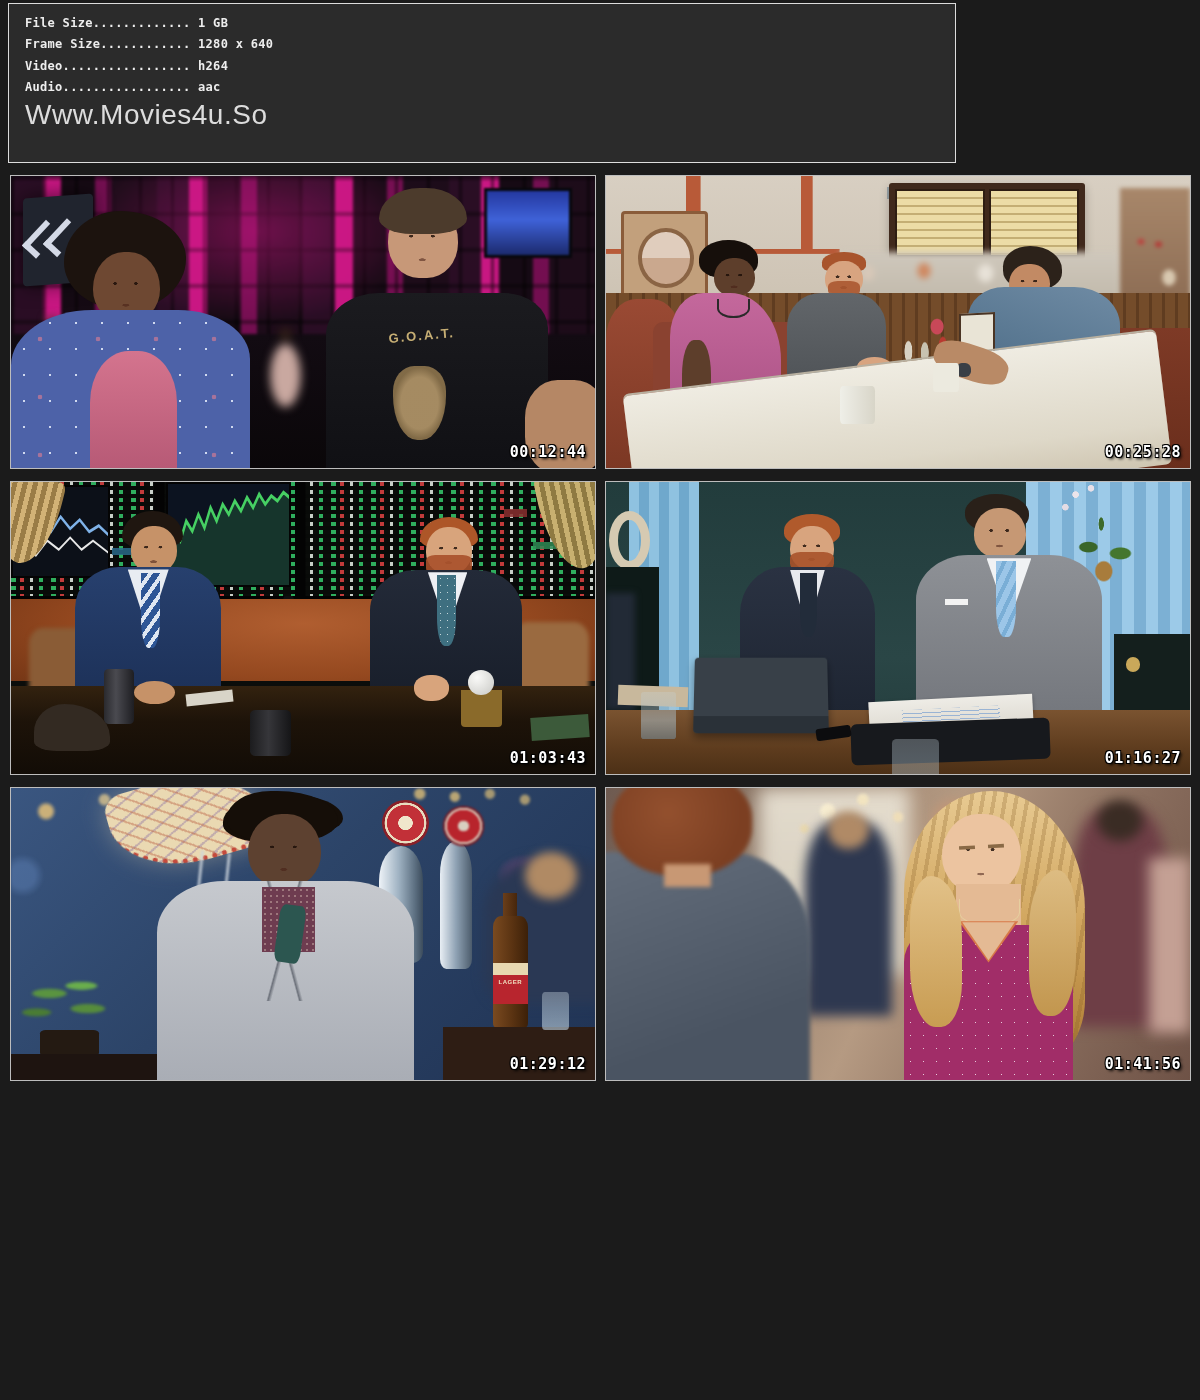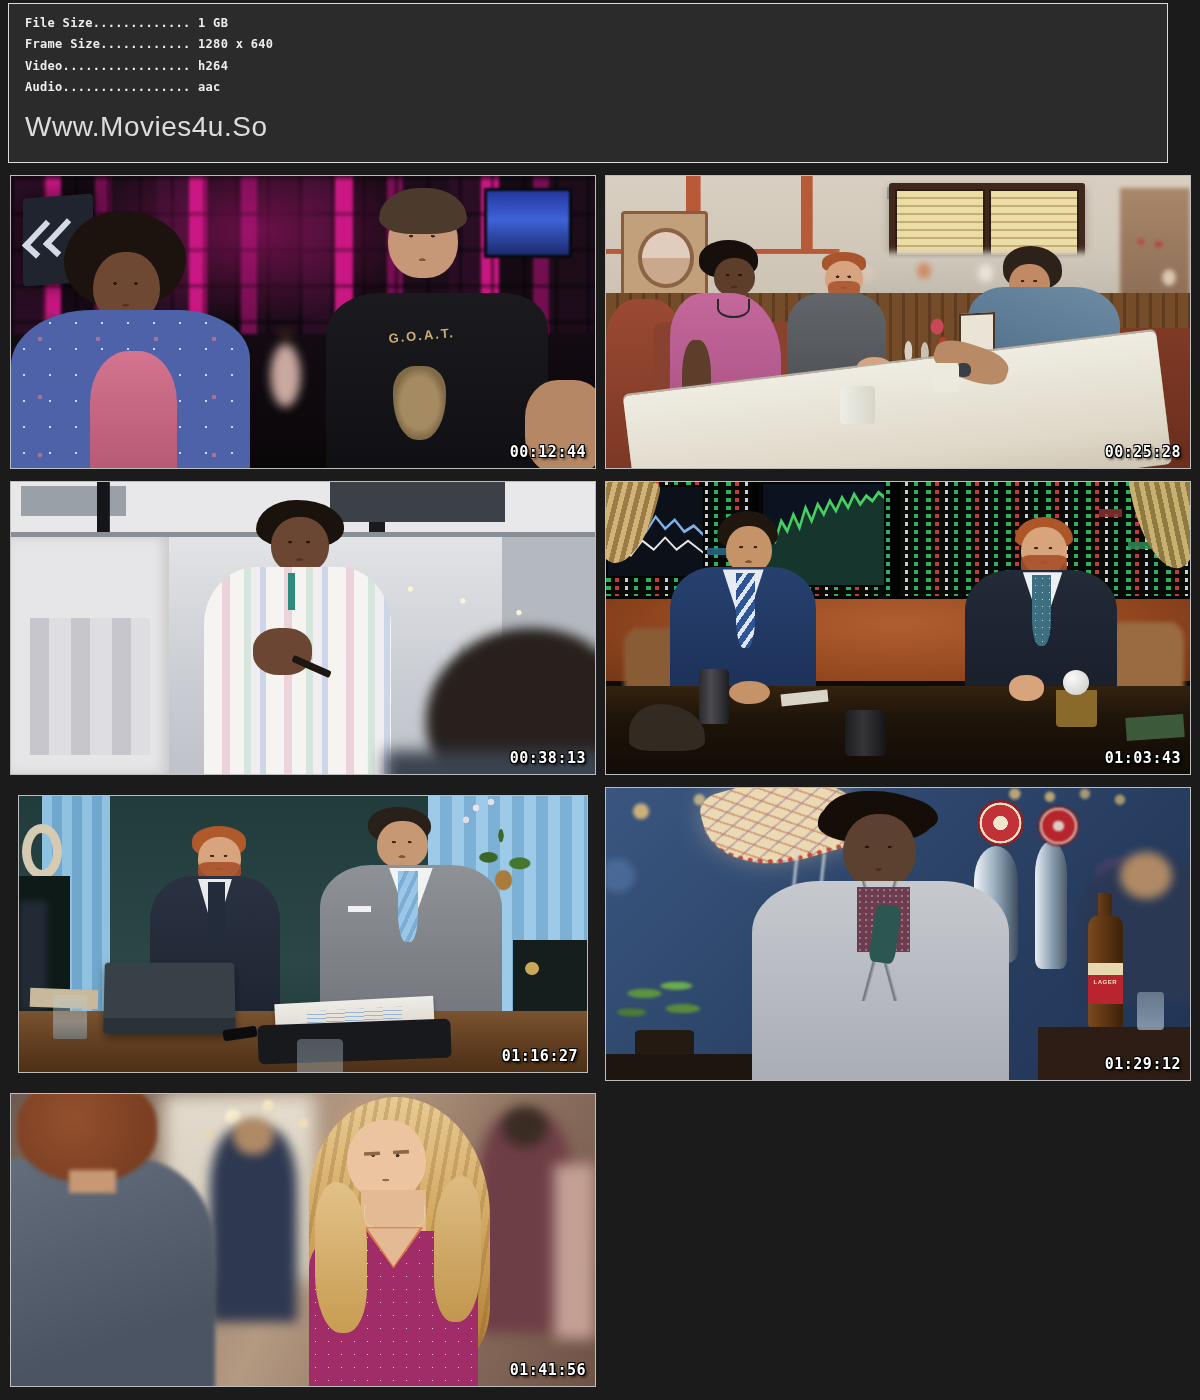--- a/index.html
+++ b/index.html
@@ -1,20 +1,20 @@
 <!DOCTYPE html>
 <html><head>
 <meta charset="utf-8">
 <style>
   html,body{margin:0;padding:0}
   body{width:1200px;height:1400px;position:relative;background:#1b1b1b;font-family:"Liberation Sans",sans-serif;overflow:hidden}
-  .info{position:absolute;left:8px;top:3px;width:1160px;height:160px;box-sizing:border-box;
+  .info{position:absolute;left:8px;top:3px;width:948px;height:160px;box-sizing:border-box;
         background:#2b2b2b;border:1px solid #dcdcdc;padding:9px 0 0 16px;overflow:hidden}
   .mline{font:bold 12px/21.4px "DejaVu Sans Mono",monospace;color:#ededed;white-space:pre;letter-spacing:.3px}
-  .wm{font:400 28px/30px "Liberation Sans",sans-serif;color:#dcdcdc;letter-spacing:.5px;margin-top:13px}
+  .wm{font:400 28px/30px "Liberation Sans",sans-serif;color:#dcdcdc;letter-spacing:.5px;margin-top:1px}
   .grid{position:absolute;left:10px;top:175px;display:grid;grid-template-columns:586px 586px;grid-template-rows:repeat(4,294px);gap:12px 9px}
   .frame{position:relative;overflow:hidden;border:1px solid #bdbdbd;box-sizing:border-box;background:#0c0c0c}
   .frame>*{position:absolute}
   .ts{right:9px;bottom:8px;font:bold 15px/1 "DejaVu Sans Mono",monospace;color:#fff;letter-spacing:.5px;z-index:40;
       text-shadow:-1px -1px 0 #000,1px -1px 0 #000,-1px 1px 0 #000,1px 1px 0 #000,2px 2px 3px rgba(0,0,0,.95)}
   .face{border-radius:46% 46% 44% 44%/52% 52% 46% 46%;
         background-image:radial-gradient(3px 2px at 33% 45%,rgba(25,12,6,.8) 60%,transparent 72%),
                          radial-gradient(3px 2px at 64% 45%,rgba(25,12,6,.8) 60%,transparent 72%),
                          radial-gradient(5px 2px at 49% 76%,rgba(70,30,20,.55) 60%,transparent 78%)}
   svg{display:block;width:100%;height:100%}
@@ -405,38 +405,20 @@
     <div class="f2-cond"></div>
     <div class="f2-menu2"></div>
     <div class="f2-table"></div>
     <div class="f2-m3arm"></div>
     <div class="f2-m3watch"></div>
     <div class="f2-mug1"></div>
     <div class="f2-mug2"></div>
     <span class="ts">00:25:28</span>
   </figure>
 
-  <figure class="frame f3" style="margin:0">
-    <div class="f3-loft"></div>
-    <div class="f3-shadowline"></div>
-    <div class="f3-door"></div>
-    <div class="f3-rwall"></div>
-    <div class="f3-winband"></div>
-    <div class="f3-lights"></div>
-    <div class="f3-hair"></div>
-    <div class="f3-face face"></div>
-    <div class="f3-neck"></div>
-    <div class="f3-shirt"></div>
-    <div class="f3-lanyard"></div>
-    <div class="f3-hands"></div>
-    <div class="f3-bracelet"></div>
-    <div class="f3-fghead"></div>
-    <div class="f3-fgshoulder"></div>
-    <span class="ts">00:38:13</span>
-  </figure>
 
 
   <figure class="frame f5" style="margin:0">
     <div class="f5-tickers"></div>
     <div class="f5-patches"></div>
     <div class="f5-chart1">
       <svg viewBox="0 0 100 60" preserveAspectRatio="none">
         <polyline points="0,30 10,26 20,34 30,24 40,30 50,20 60,28 70,22 80,30 90,26 100,32" fill="none" stroke="#7fb2e8" stroke-width="2"></polyline>
         <polyline points="0,42 12,38 24,46 36,36 48,42 60,34 72,42 84,36 100,44" fill="none" stroke="#e8e8e8" stroke-width="1.5"></polyline>
       </svg>
@@ -468,21 +450,21 @@
     <div class="f5-m2hand"></div>
     <div class="f5-tumbler"></div>
     <div class="f5-mug"></div>
     <div class="f5-bull"></div>
     <div class="f5-trophy"></div>
     <div class="f5-book"></div>
     <div class="f5-papers"></div>
     <span class="ts">01:03:43</span>
   </figure>
 
-  <figure class="frame f6" style="margin:8px">
+  <figure class="frame f6" style="margin:0">
     <div class="f6-curtL"></div>
     <div class="f6-sculpt"></div>
     <div class="f6-pedestal"></div>
     <div class="f6-curtR"></div>
     <div class="f6-cabinet"></div>
     <div class="f6-cablogo"></div>
     <div class="f6-orchid"></div>
     <div class="f6-personL"></div>
     <div class="f6-m1hair"></div>
     <div class="f6-m1face face"></div>

